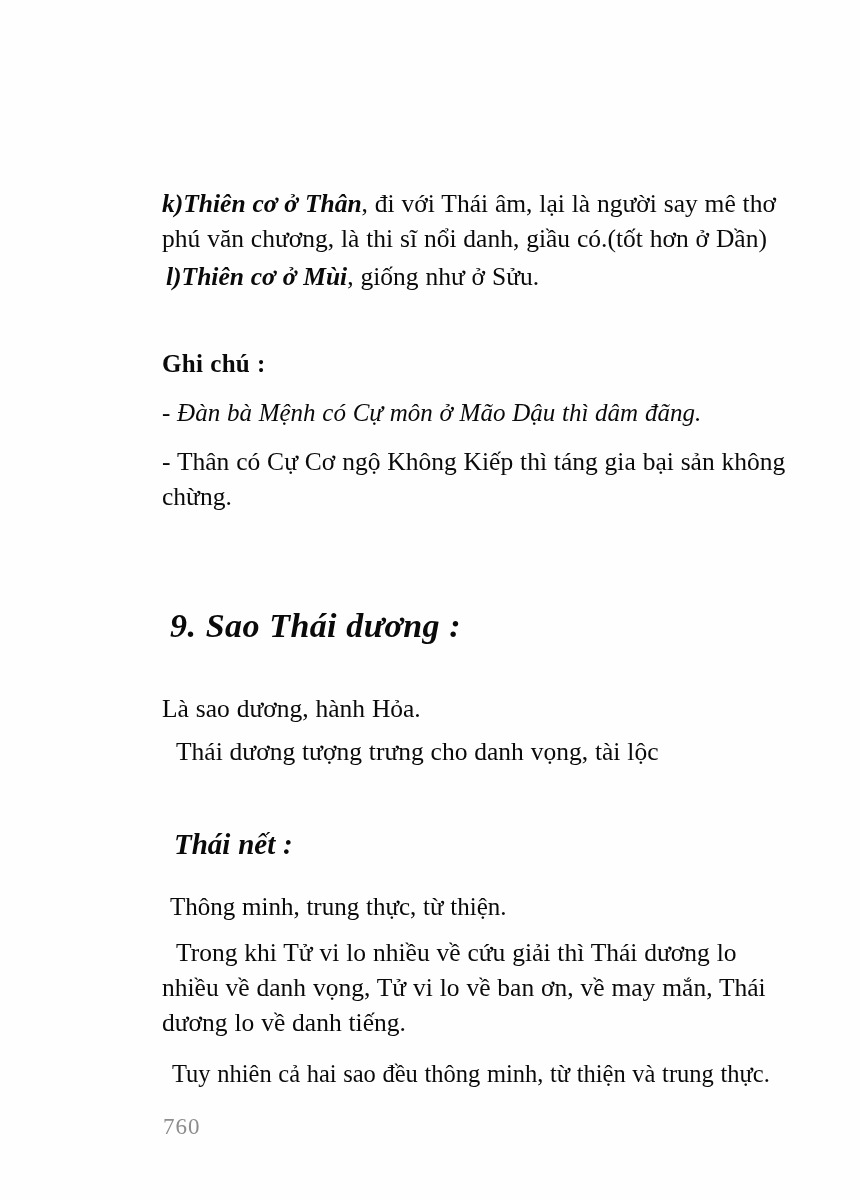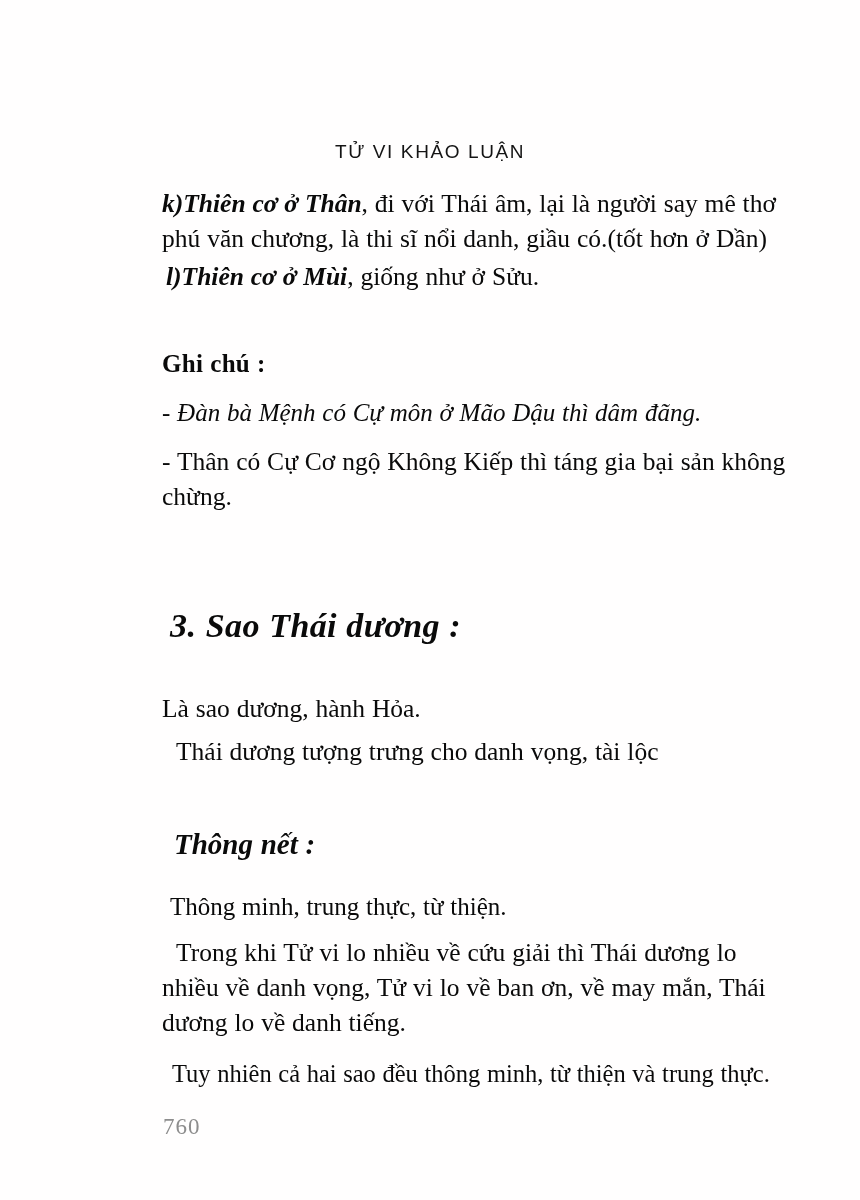--- a/index.html
+++ b/index.html
@@ -128,43 +128,42 @@
     color: #8d8d8d;
     font-family: "Liberation Serif", "DejaVu Serif", serif;
     letter-spacing: 1px;
   }
 </style>
 </head>
 <body>
 
 <div class="page">
 
-  <div class="running-header">TỬ VI KHẢO LUẬN</div>
 
   <div class="column">
 
     <p class="para lead-k"><span class="bi">k)</span><span class="bi">Thiên cơ ở Thân</span><span>, đi với Thái âm, lại là người say mê thơ phú văn chương, là thi sĩ nổi danh, giầu có.(tốt hơn ở Dần)</span></p>
 
     <p class="para lead-l"><span class="bi">l)</span><span class="bi">Thiên cơ ở Mùi</span><span>, giống như ở Sửu.</span></p>
 
     <p class="para ghi-chu">Ghi chú :</p>
 
 
     <p class="para note italic-note">- Đàn bà Mệnh có Cự môn ở Mão Dậu thì dâm đãng.</p>
 
 
     <p class="para note">- Thân có Cự Cơ ngộ Không Kiếp thì táng gia bại sản không chừng.</p>
 
-    <p class="para section-heading">3. Sao Thái dương :</p>
+    <p class="para section-heading">9. Sao Thái dương :</p>
 
     <p class="para body-first">Là sao dương, hành Hỏa.</p>
 
     <p class="para body-indent">Thái dương tượng trưng cho danh vọng, tài lộc</p>
 
-    <p class="para subheading">Thông nết :</p>
+    <p class="para subheading">Thái nết :</p>
 
     <p class="para sub-body">Thông minh, trung thực, từ thiện.</p>
 
     <p class="para sub-para">Trong khi Tử vi lo nhiều về cứu giải thì Thái dương lo nhiều về danh vọng, Tử vi lo về ban ơn, về may mắn, Thái dương lo về danh tiếng.</p>
 
     <p class="para last-para">Tuy nhiên cả hai sao đều thông minh, từ thiện và trung thực.</p>
 
   </div>
 
   <div class="folio">760</div>

